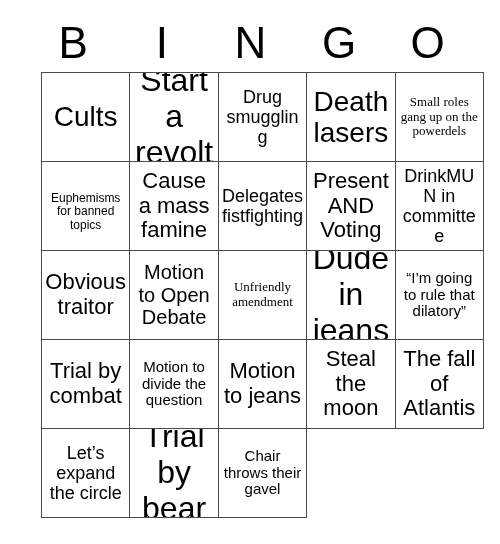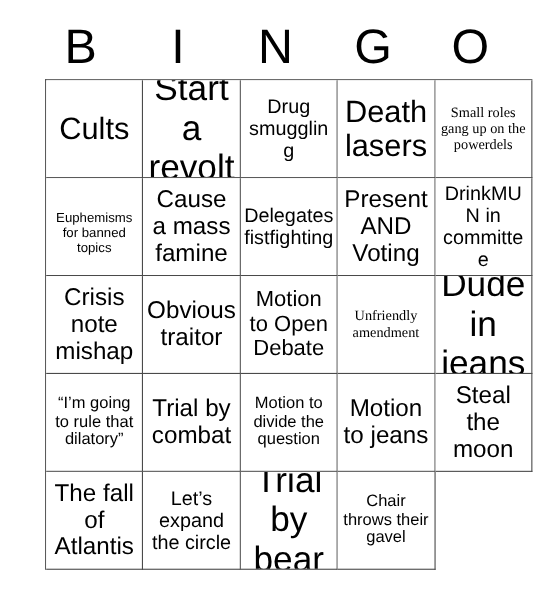--- a/index.html
+++ b/index.html
@@ -122,23 +122,20 @@
         <span class="cell-text fs-18">Delegates fistfighting</span>
       </div>
     <div class="cell">
         <span class="cell-text fs-22">Present AND Voting</span>
       </div>
     <div class="cell">
         <span class="cell-text fs-18">DrinkMUN in committee</span>
       </div>
 
     <div class="cell">
-        <span class="cell-text fs-22">Crisis note mishap</span>
-      </div>
-    <div class="cell">
         <span class="cell-text fs-22">Obvious traitor</span>
       </div>
     <div class="cell">
         <span class="cell-text fs-20">Motion to Open Debate</span>
       </div>
     <div class="cell">
         <span class="cell-text fs-13">Unfriendly amendment</span>
       </div>
 
     <div class="cell">

